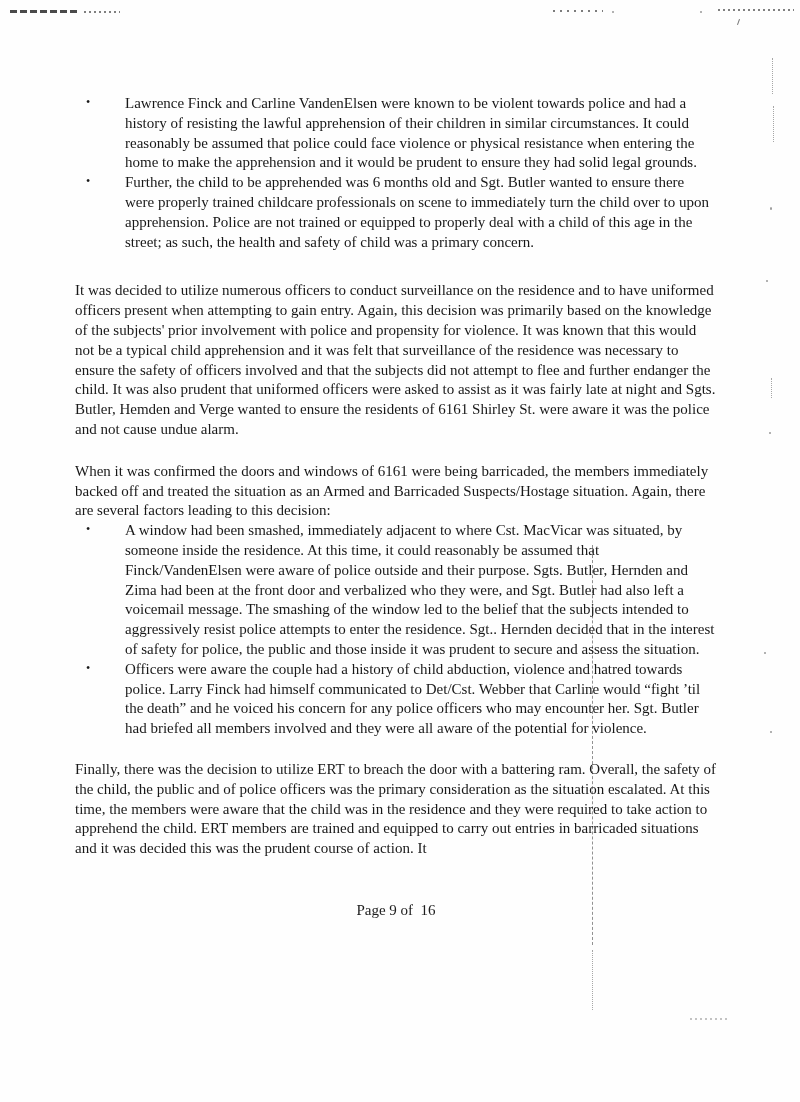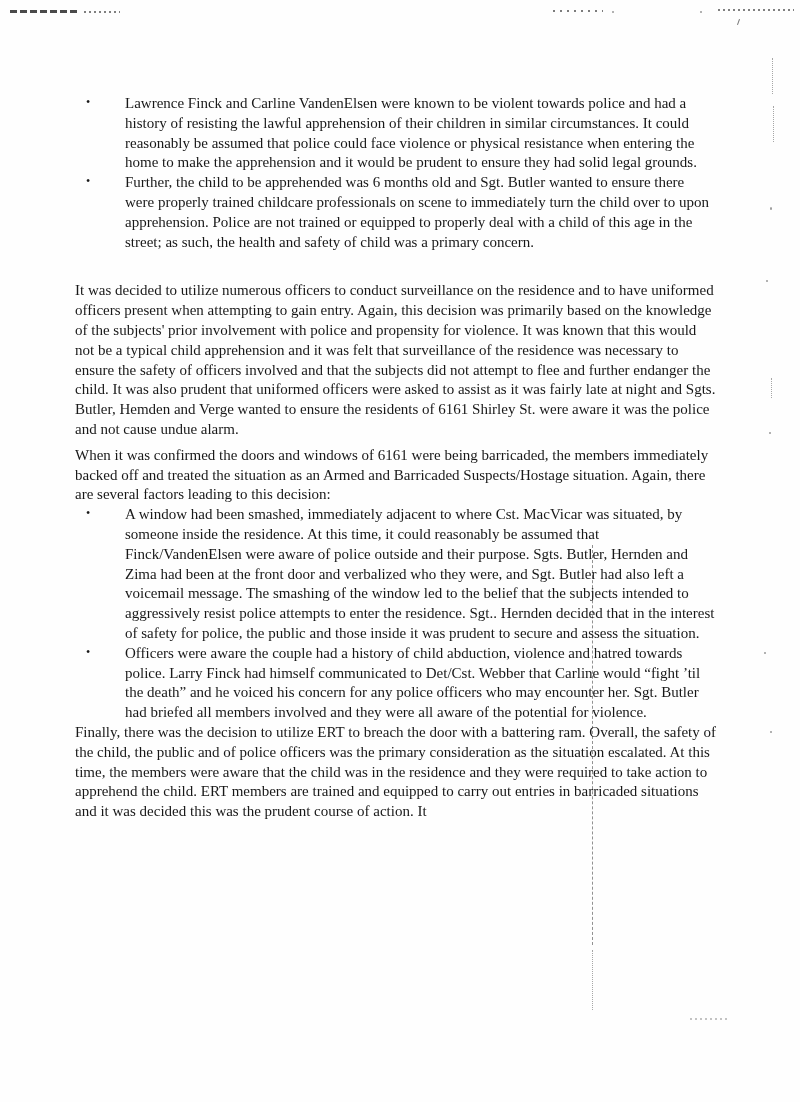--- a/index.html
+++ b/index.html
@@ -24,22 +24,22 @@
   ul.bullets { list-style: none; margin: 0; padding: 0; }
   .bullet-item { position: relative; padding-left: 50px; }
   .bullet-dot {
     position: absolute;
     left: 11px;
     top: -1px;
     font-size: 12px;
   }
   p { margin: 0; }
   .para-surveillance { margin-top: 29px; }
-  .para-barricaded  { margin-top: 6px; }
-  .para-ert         { }
+  .para-barricaded  { margin-top: 22px; }
+  .para-ert         { margin-top: 21px; }
   .footer {
     position: absolute;
     left: 75px;
     top: 902px;
     width: 642px;
     text-align: center;
     font-size: 15px;
     white-space: pre;
     filter: blur(0.22px);
   }
@@ -122,14 +122,15 @@
       <li class="bullet-item">
         <span class="bullet-dot">•</span>
         <span>Officers were aware the couple had a history of child abduction, violence and hatred towards police. Larry Finck had himself communicated to Det/Cst. Webber that Carline would “fight ’til the death” and he voiced his concern for any police officers who may encounter her. Sgt. Butler had briefed all members involved and they were all aware of the potential for violence.</span>
       </li>
     </ul>
 
     <p class="para-ert">Finally, there was the decision to utilize ERT to breach the door with a battering ram. Overall, the safety of the child, the public and of police officers was the primary consideration as the situation escalated. At this time, the members were aware that the child was in the residence and they were required to take action to apprehend the child. ERT members are trained and equipped to carry out entries in barricaded situations and it was decided this was the prudent course of action. It</p>
 
   </div>
 
+  <div class="footer">Page 9 of  16</div>
 
 </div>
 
 </body></html>

